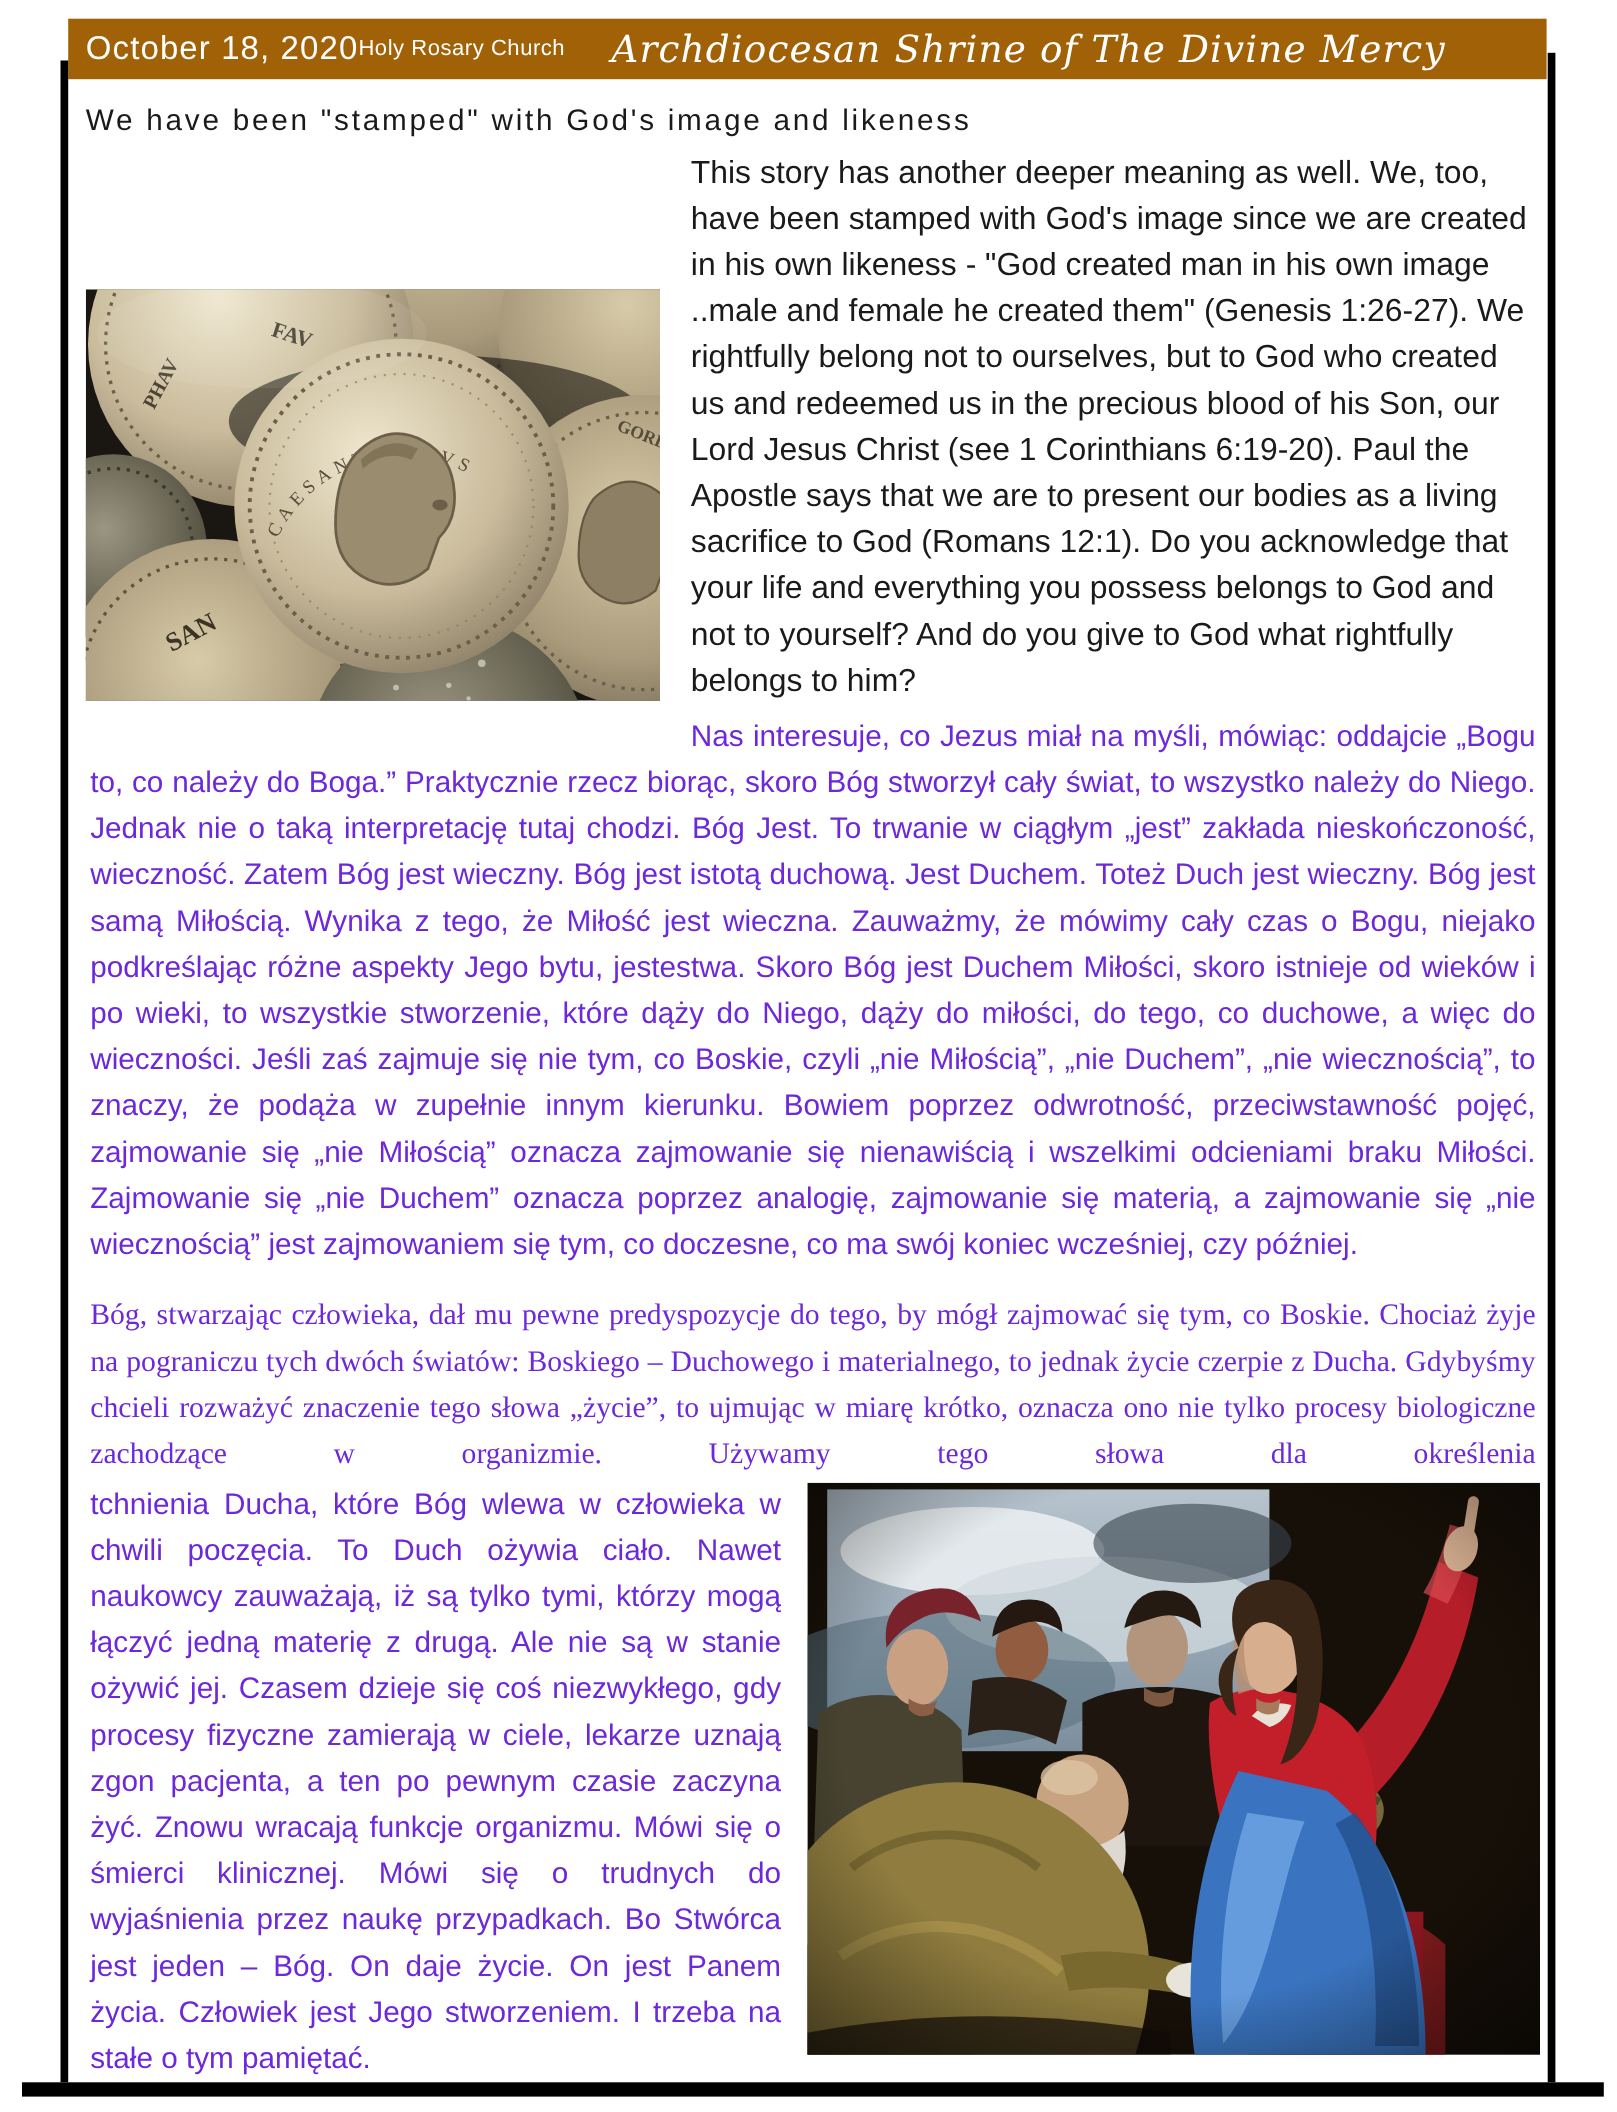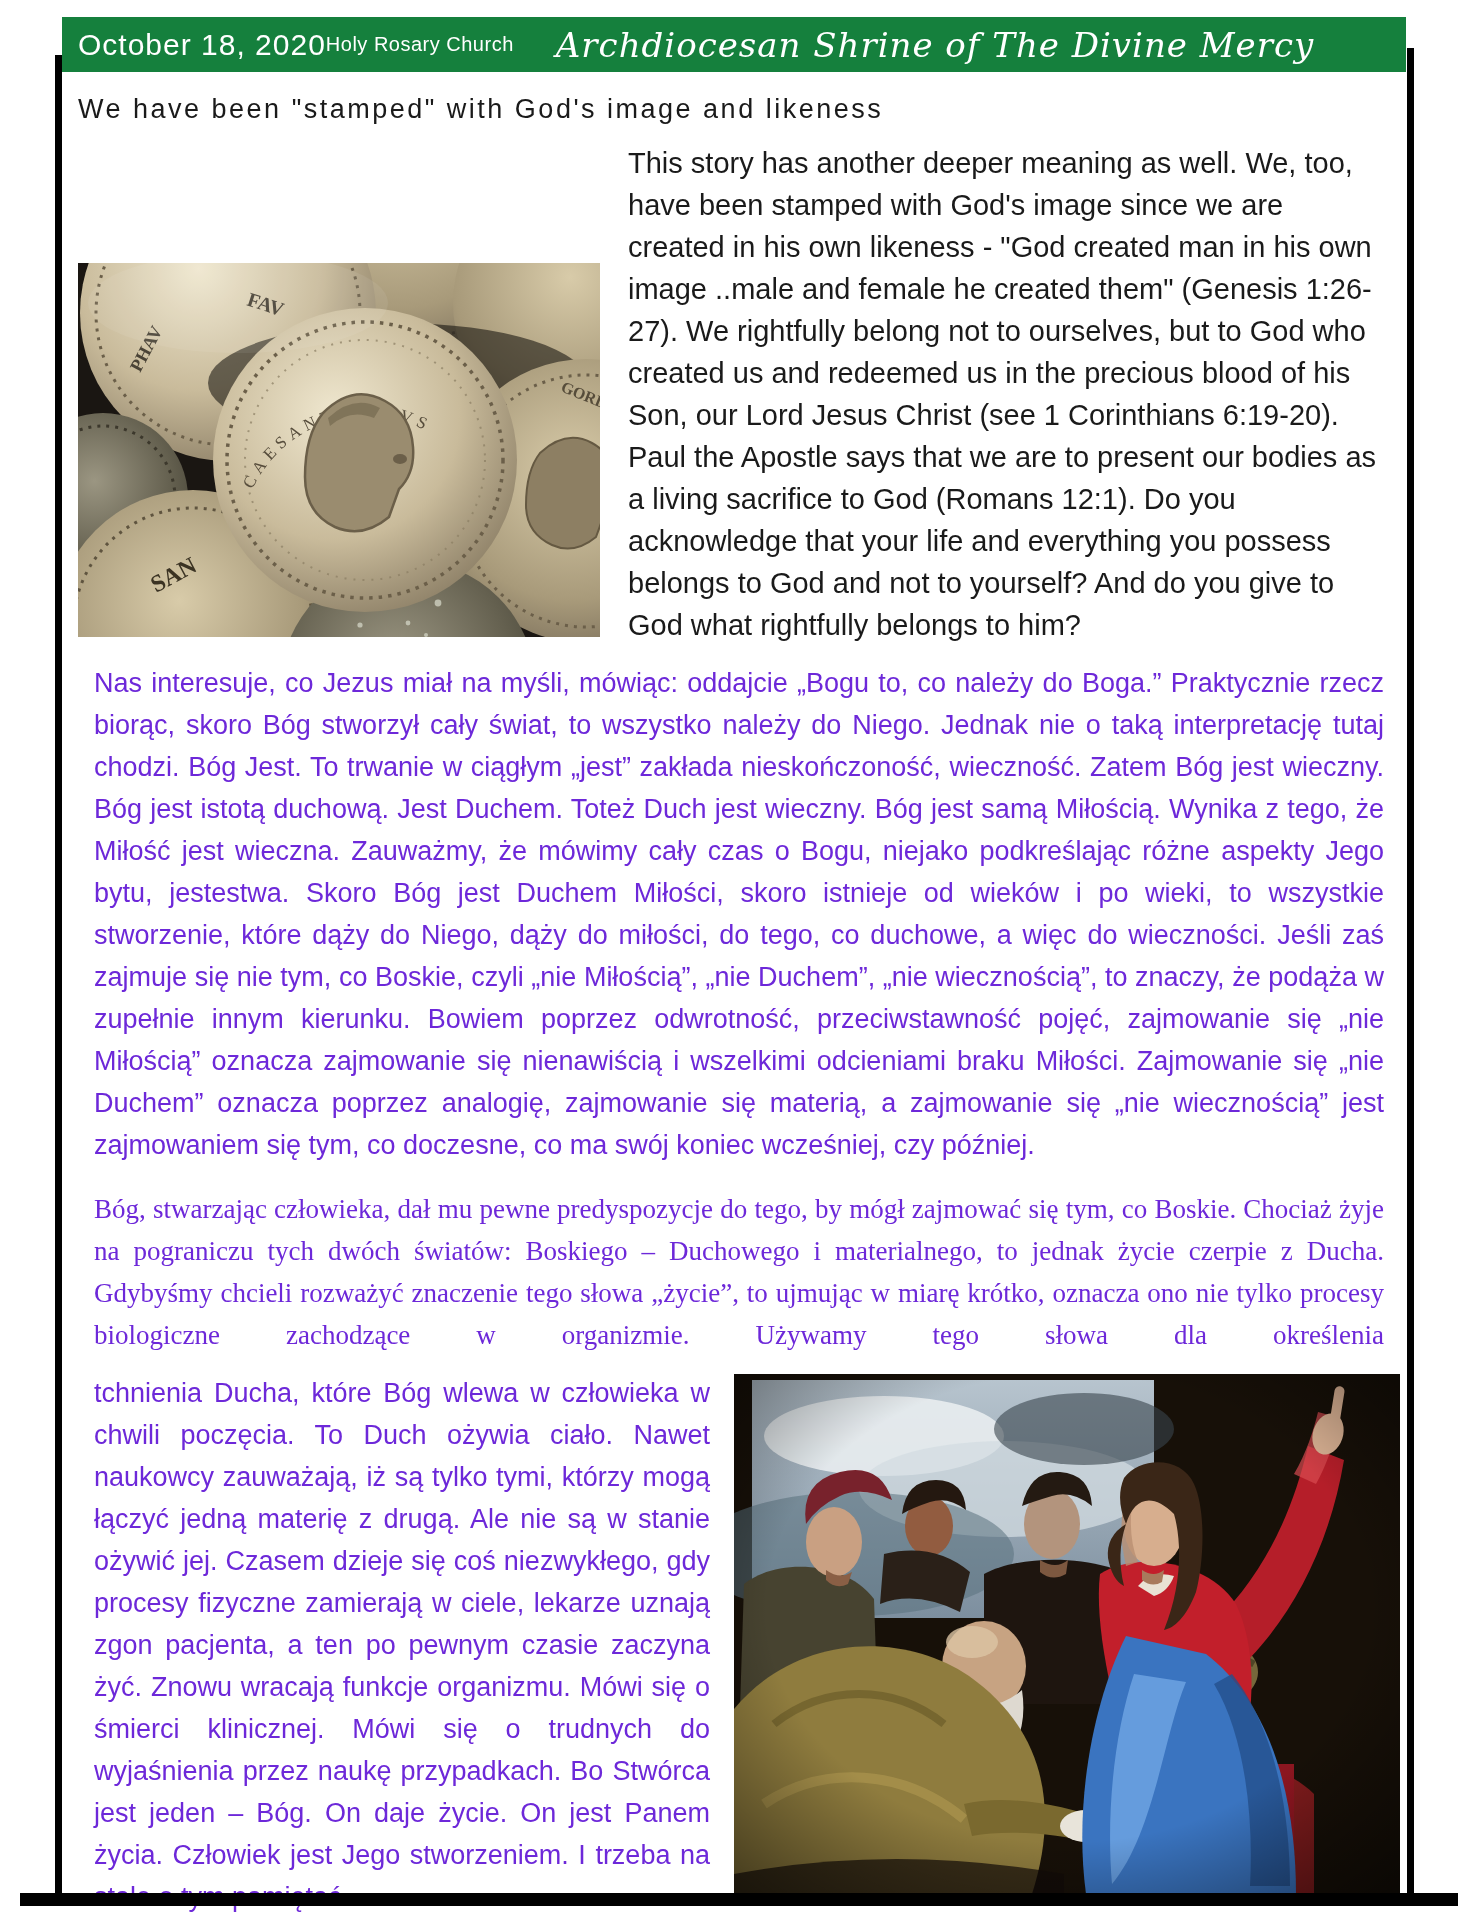--- a/index.html
+++ b/index.html
@@ -5,34 +5,34 @@
   html,body{margin:0;padding:0;background:#ffffff;}
   .page{position:relative;width:1470px;height:1920px;background:#ffffff;overflow:hidden;
         font-family:"Liberation Sans",sans-serif;}
 
   
   .border-left{position:absolute;left:55px;top:55px;width:7px;height:1838px;background:#000;}
   .border-right{position:absolute;left:1407px;top:48px;width:7px;height:1845px;background:#000;}
   .border-bottom{position:absolute;left:20px;top:1893px;width:1438px;height:13px;background:#000;}
 
   
-  .header-bar{position:absolute;left:62px;top:17px;width:1344px;height:55px;background:#15803d;
+  .header-bar{position:absolute;left:62px;top:17px;width:1344px;height:55px;background:#a16207;
               display:flex;align-items:center;color:#fff;white-space:nowrap;}
   .hdr-date{margin-left:16px;font-size:30px;letter-spacing:1px;}
   .hdr-church{font-size:20px;letter-spacing:0.5px;}
   .hdr-shrine{margin-left:42px;font-size:34px;font-family:"DejaVu Serif",serif;font-style:italic;letter-spacing:1px;}
 
   
   .content{position:absolute;left:78px;top:86px;width:1322px;}
   .content::after{content:"";display:block;clear:both;}
 
   .page-title{margin:6px 0 10px 0;font-size:27px;font-weight:400;color:#1a1a1a;
               letter-spacing:2.5px;line-height:34px;}
 
-  p{margin:16px;}
+  p{margin:4px;}
   .en-par{font-size:29px;line-height:42px;color:#1a1a1a;text-align:left;}
   .pl{font-size:27px;line-height:42px;color:#6d28d9;text-align:justify;}
   .pl-1{margin-top:8px;}
   .pl-2a{margin-top:22px;text-align-last:justify;font-family:Liberation Serif, serif;}
   .pl-2b{text-align:justify;}
 
   .coins-photo{float:left;width:522px;height:374px;margin:127px 28px 20px 0;}
   .painting{float:right;width:666px;height:520px;margin:2px 0 0 24px;}
   .coins-photo svg,.painting svg{display:block;width:100%;height:100%;}
 </style>

